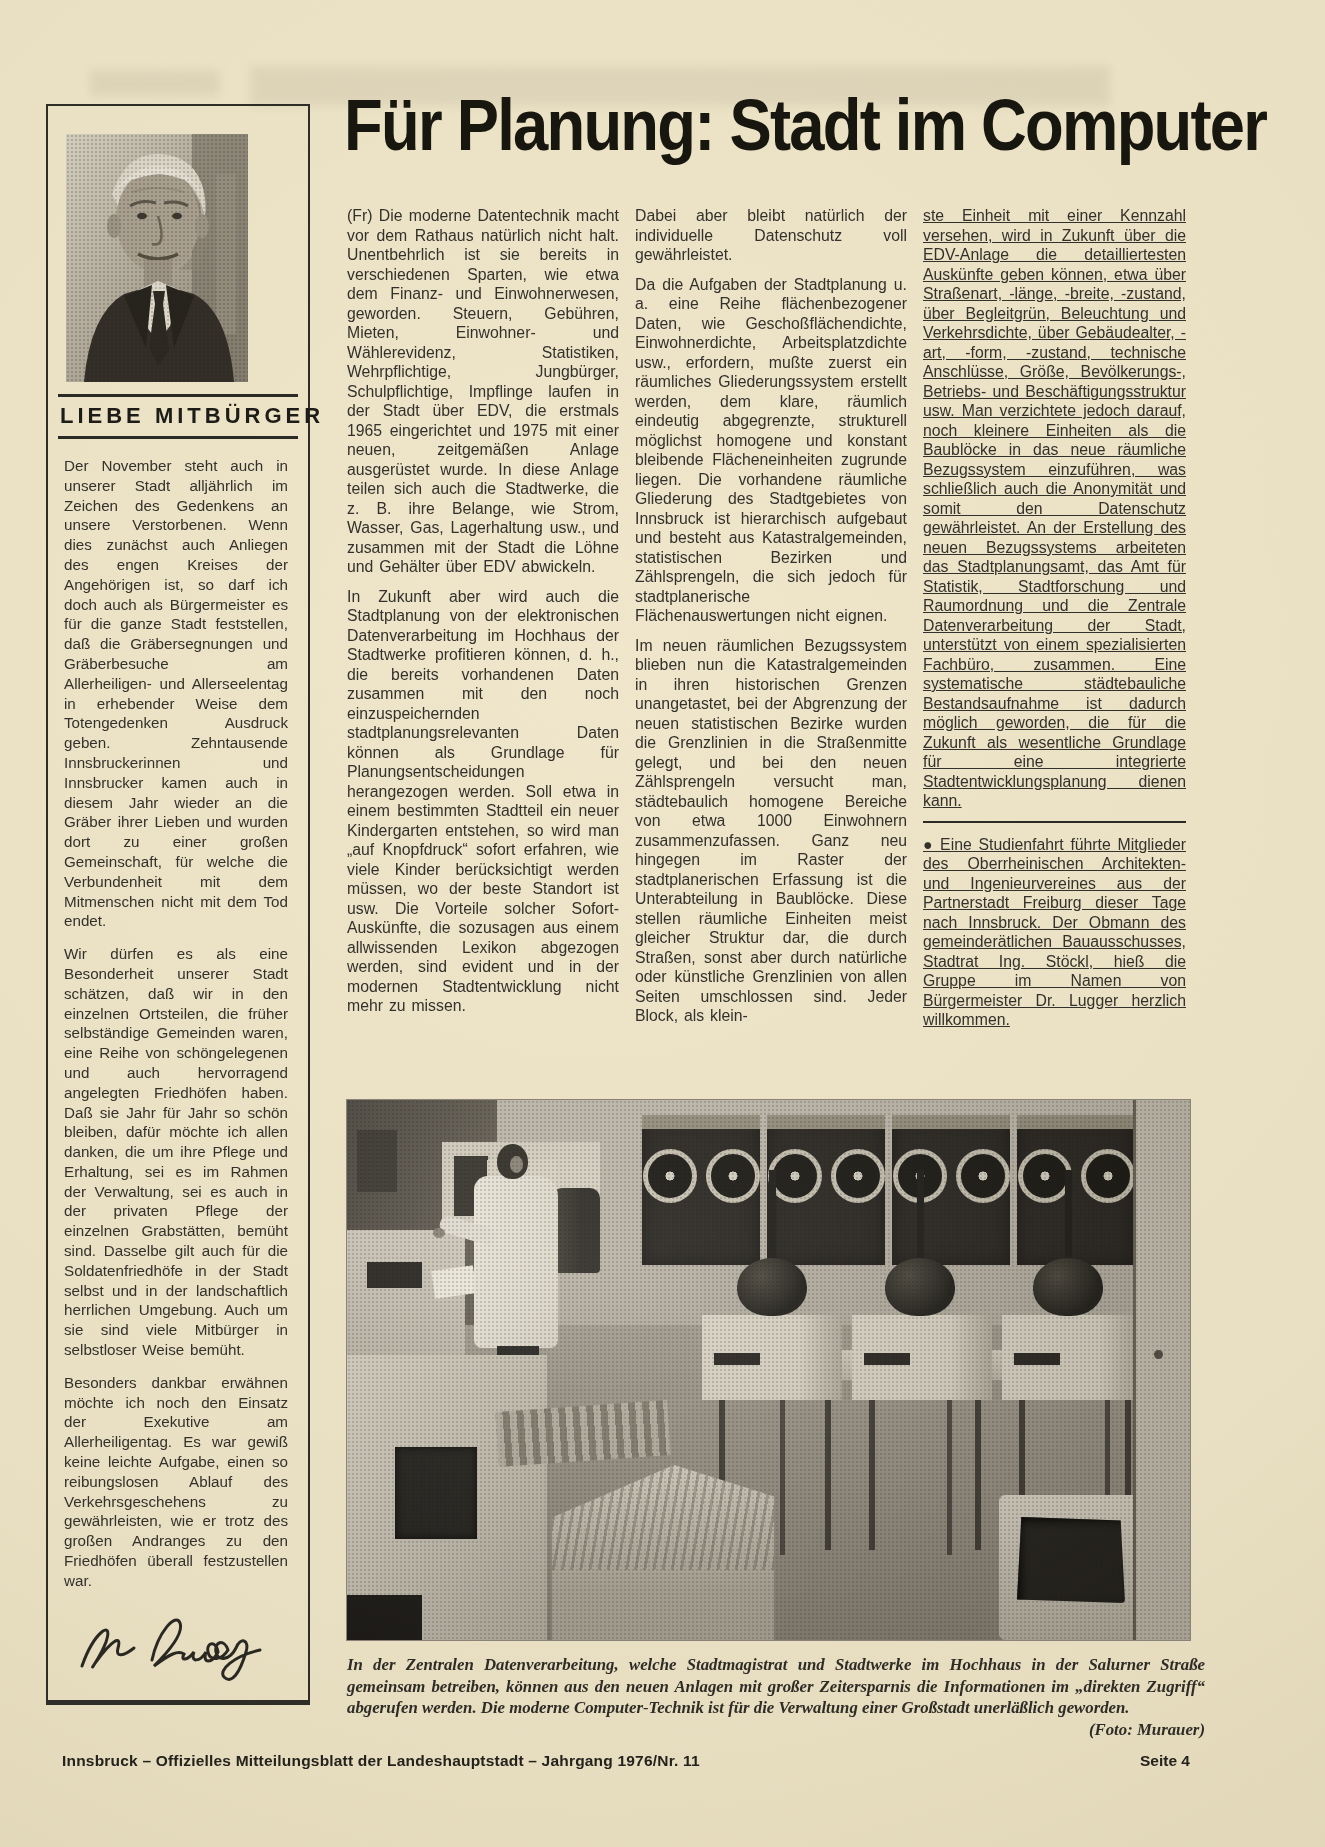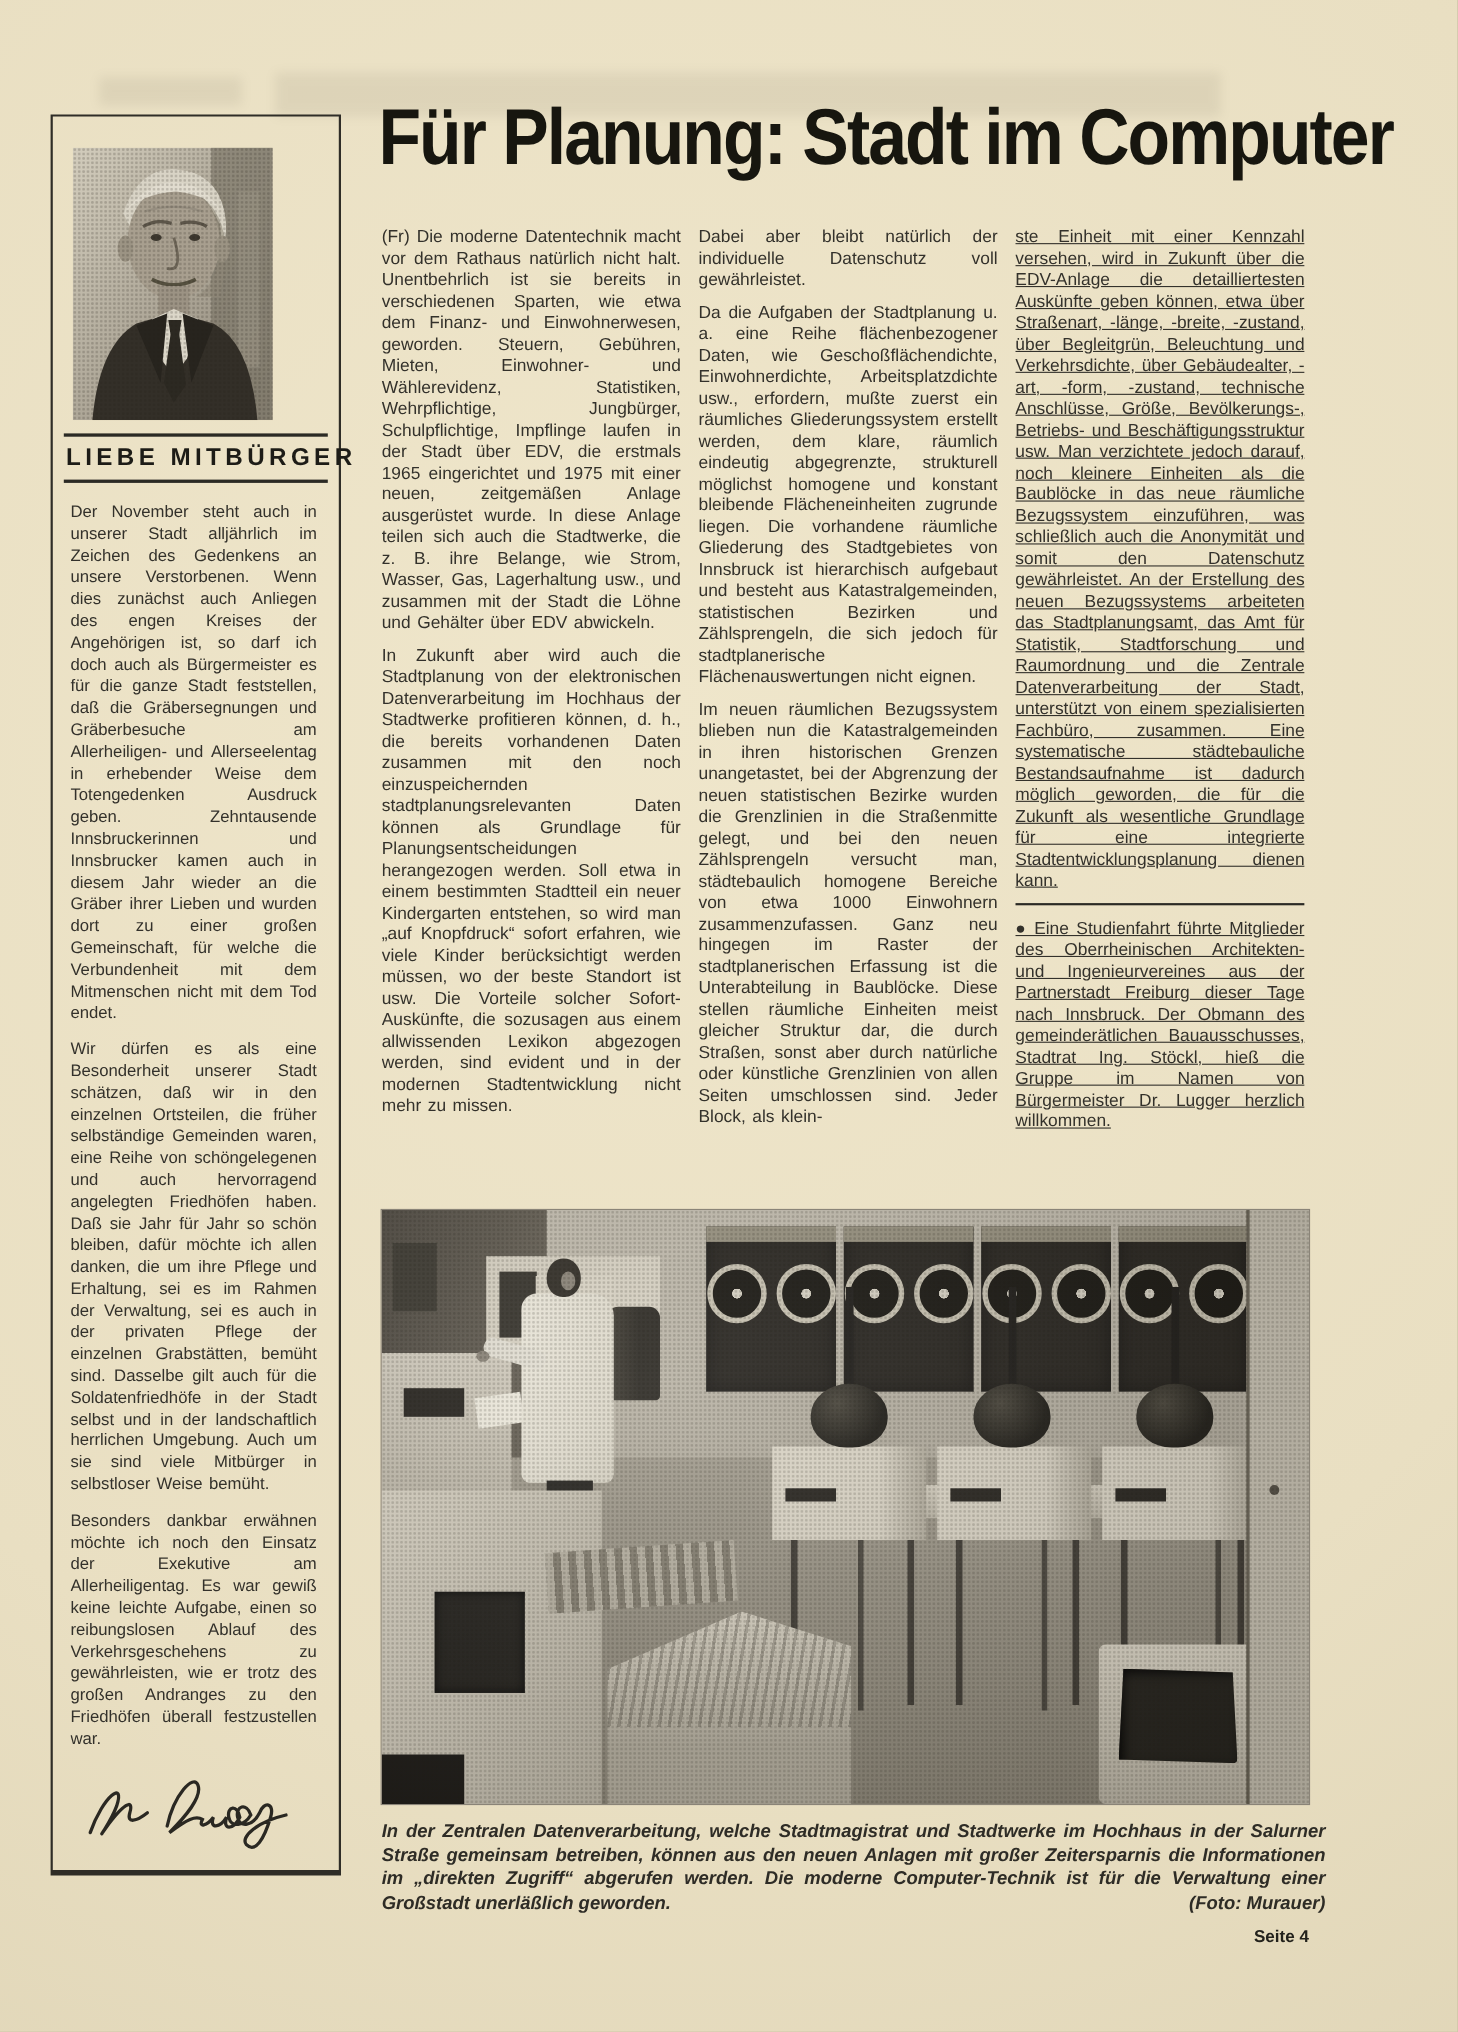--- a/index.html
+++ b/index.html
@@ -86,21 +86,21 @@
   .ph-monitor .screen{left:18px;top:22px;width:108px;height:86px;border-radius:4px;background:#23211c;
     clip-path:polygon(4% 0,96% 4%,100% 100%,0 96%);box-shadow:inset 4px 4px 10px #000;}
   .ph-door{left:786px;top:0;width:57px;height:540px;background:#cbc5b6;border-left:3px solid #6b6558;}
   .ph-door .knob{left:18px;top:250px;width:9px;height:9px;border-radius:50%;background:#555046;}
   .ph-tone{inset:0;pointer-events:none;
     background-image:radial-gradient(rgba(30,26,18,.17) 1px, transparent 1.4px),
       radial-gradient(ellipse at 30% 30%, rgba(255,255,255,.10), rgba(18,14,8,.20));
     background-size:4px 4px,100% 100%;}
   
   .caption{position:absolute;left:347px;top:1654px;width:858px;
-    font-family:Liberation Sans, sans-serif;font-style:italic;font-weight:bold;
+    font-family:Liberation Serif, serif;font-style:italic;font-weight:bold;
     font-size:16.8px;line-height:21.5px;text-align:justify;color:#2e2c26;}
   .credit{float:right;}
   .footer-left{position:absolute;left:62px;top:1752px;font-size:15.5px;font-weight:bold;
     letter-spacing:.2px;color:#23221c;}
   .footer-right{position:absolute;left:1140px;top:1752px;font-size:15.5px;font-weight:bold;color:#23221c;}
   
   .ghost{position:absolute;pointer-events:none;background:#6b6452;opacity:.10;filter:blur(5px);}
   .ghost.g1{left:250px;top:66px;width:860px;height:40px;}
   .ghost.g2{left:90px;top:70px;width:130px;height:26px;}
 </style>
@@ -281,15 +281,16 @@
       <div class="knob"></div>
     </div>
     <div class="ph-tone"></div>
   </figure>
 
   <div class="caption">
     <span>In der Zentralen Datenverarbeitung, welche Stadtmagistrat und Stadtwerke im Hochhaus in der Salurner Straße gemeinsam betreiben, können aus den neuen Anlagen mit großer Zeitersparnis die Informationen im „direkten Zugriff“ abgerufen werden. Die moderne Computer-Technik ist für die Verwaltung einer Großstadt unerläßlich geworden.</span>
     <span class="credit">(Foto: Murauer)</span>
   </div>
 
+  <div class="footer-left">Innsbruck – Offizielles Mitteilungsblatt der Landeshauptstadt – Jahrgang 1976/Nr. 11</div>
   <div class="footer-right">Seite 4</div>
 
 </div>
 
 </body></html>

